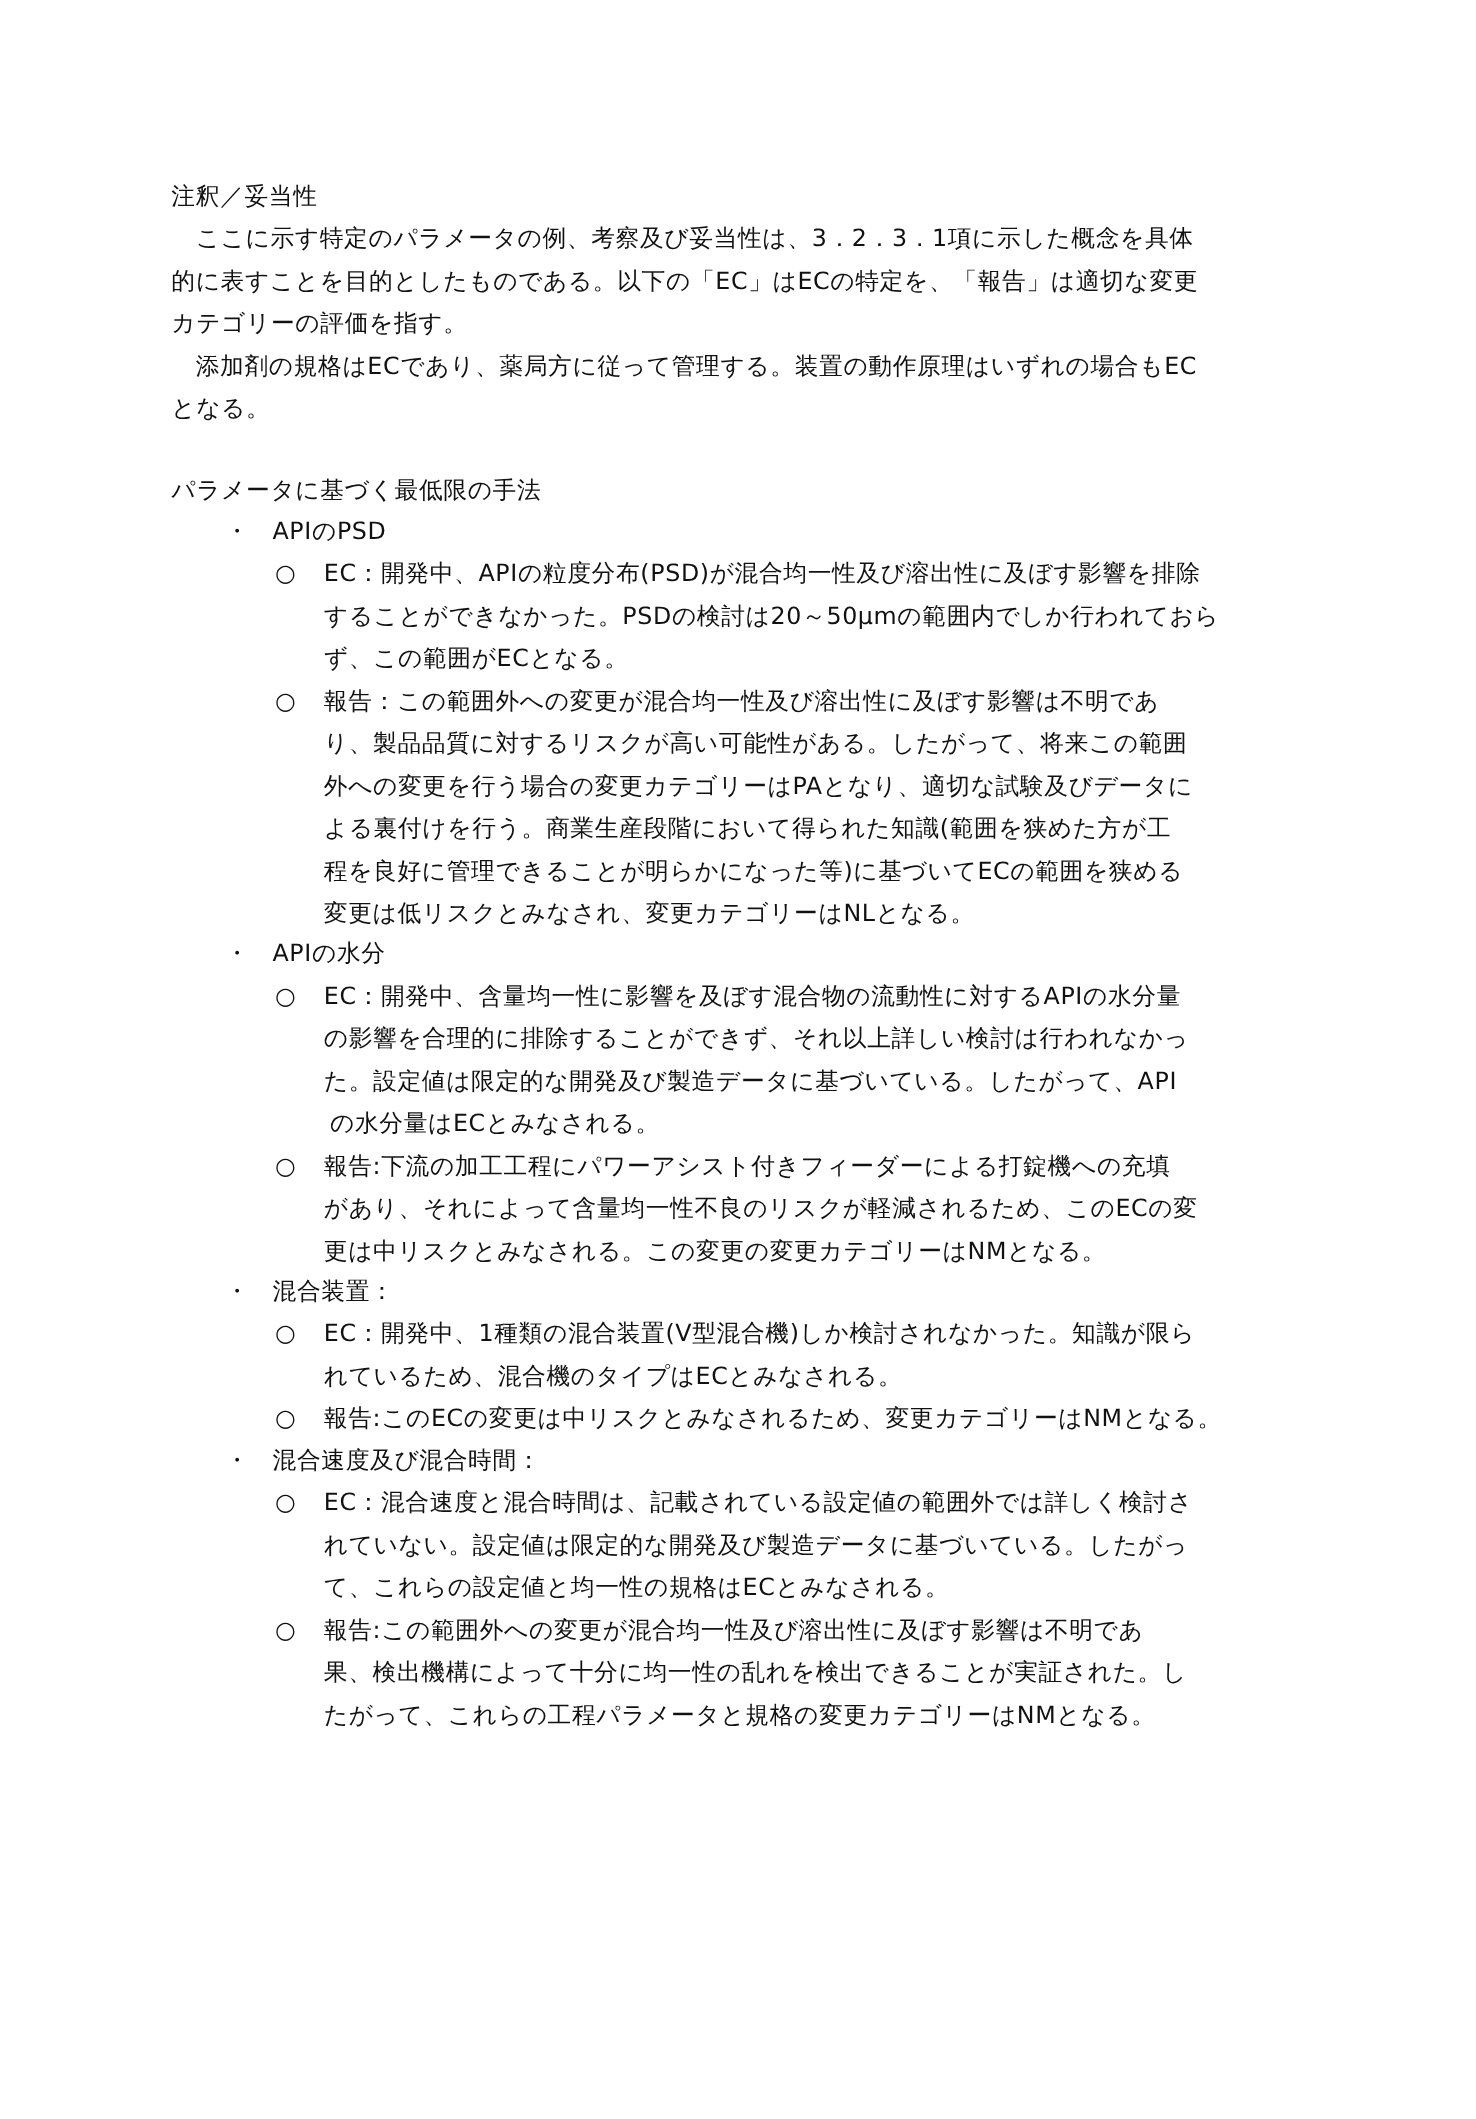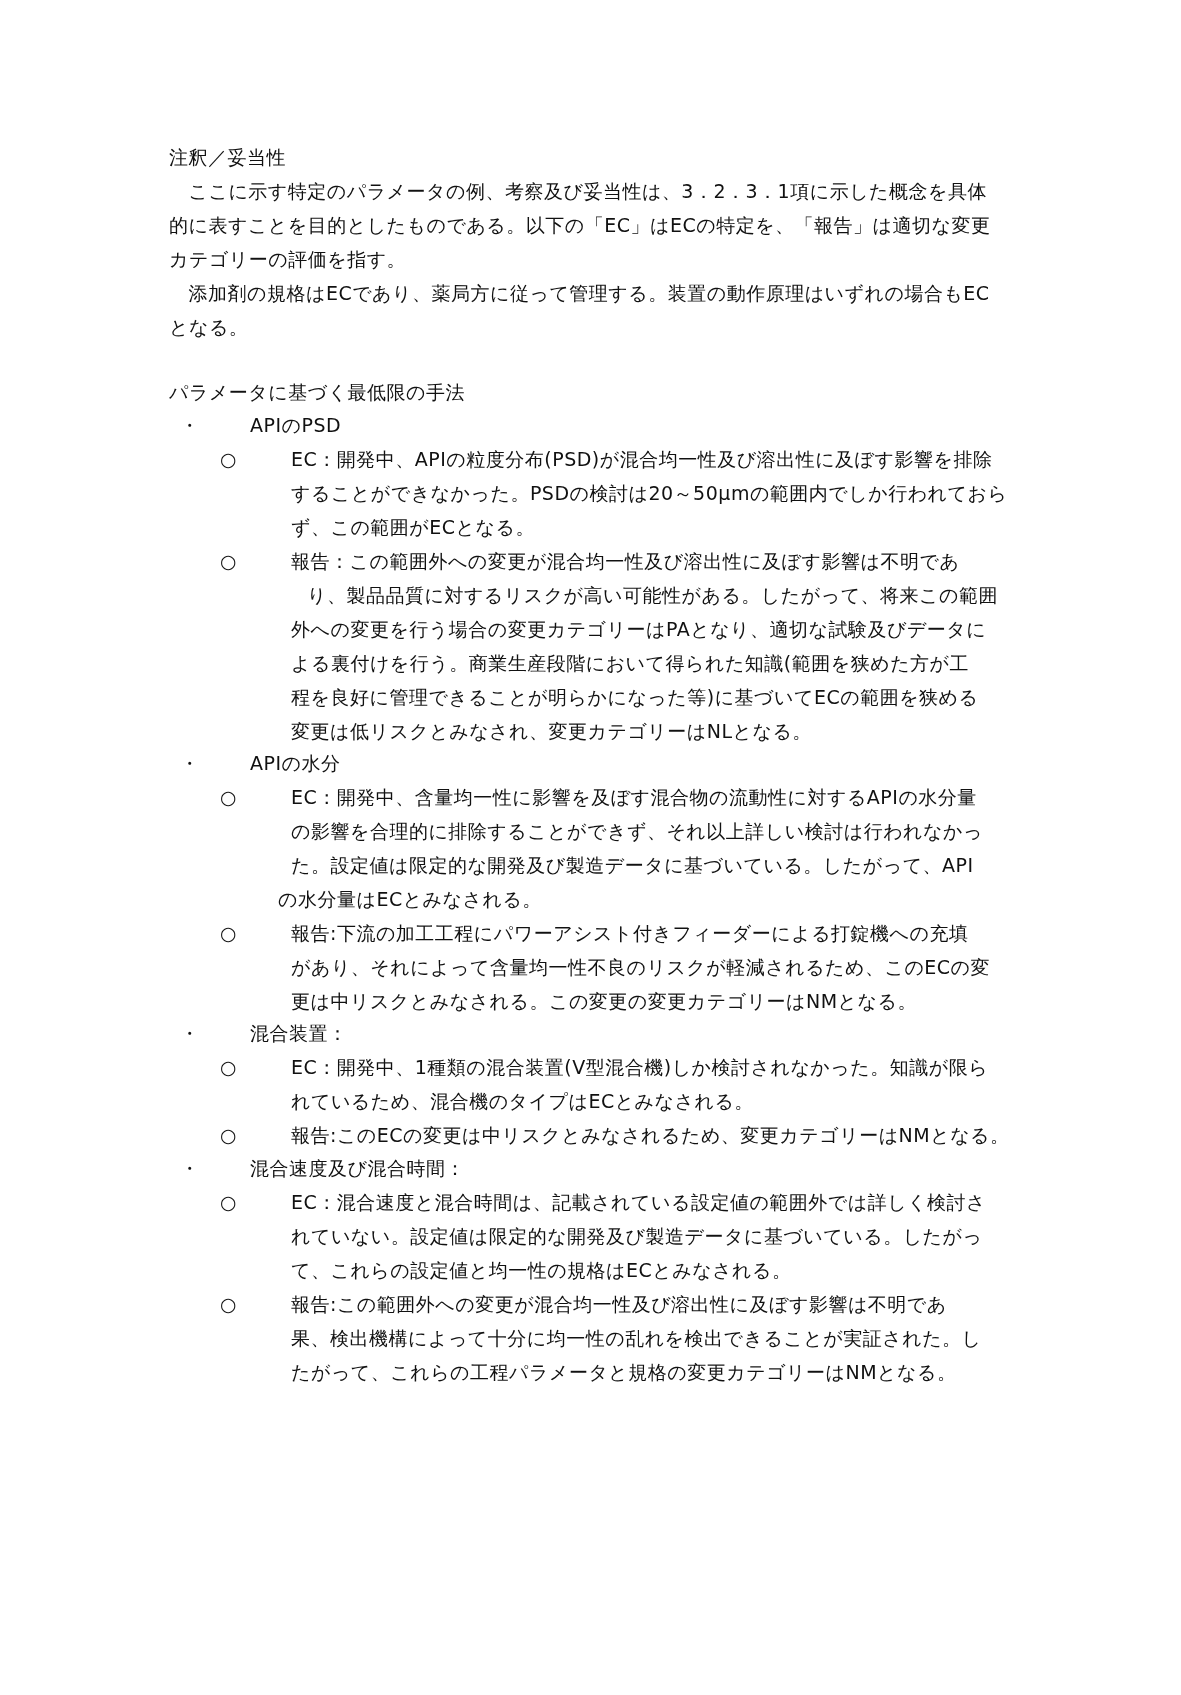--- a/index.html
+++ b/index.html
@@ -4,21 +4,21 @@
 <style>
   html, body { margin: 0; padding: 0; background: #ffffff; }
   body {
     width: 1181px; height: 1695px; position: relative; overflow: hidden;
     font-family: "DejaVu Sans", "Liberation Sans", sans-serif;
     color: #111111;
   }
   .page { position: absolute; left: 0; top: 0; width: 1181px; height: 1695px; }
   .line {
     position: absolute; white-space: nowrap;
-    font-size: 19px; line-height: 24px; letter-spacing: 0.5px; margin-left: 32px;
+    font-size: 19px; line-height: 24px; letter-spacing: 0.5px;
   }
   .bullet, .circle {
     position: absolute; font-size: 19px; line-height: 24px;
   }
 </style>
 </head>
 <body>
 
 <div class="page">
 
@@ -41,36 +41,36 @@
     <span class="bullet" style="left:180px;top:413px;">・</span>
     <div class="line" style="left:218px;top:413px;">APIのPSD</div>
 
     <span class="circle" style="left:220px;top:447px;">○</span>
     <div class="line" style="left:259px;top:447px;">EC：開発中、APIの粒度分布(PSD)が混合均一性及び溶出性に及ぼす影響を排除</div>
     <div class="line" style="left:259px;top:481px;">することができなかった。PSDの検討は20～50μmの範囲内でしか行われておら</div>
     <div class="line" style="left:259px;top:515px;">ず、この範囲がECとなる。</div>
 
     <span class="circle" style="left:220px;top:549px;">○</span>
     <div class="line" style="left:259px;top:549px;">報告：この範囲外への変更が混合均一性及び溶出性に及ぼす影響は不明であ</div>
-    <div class="line" style="left:275px;top:583px;">り、製品品質に対するリスクが高い可能性がある。したがって、将来この範囲</div>
+    <div class="line" style="left:259px;top:583px;">り、製品品質に対するリスクが高い可能性がある。したがって、将来この範囲</div>
     <div class="line" style="left:259px;top:617px;">外への変更を行う場合の変更カテゴリーはPAとなり、適切な試験及びデータに</div>
     <div class="line" style="left:259px;top:651px;">よる裏付けを行う。商業生産段階において得られた知識(範囲を狭めた方が工</div>
     <div class="line" style="left:259px;top:685px;">程を良好に管理できることが明らかになった等)に基づいてECの範囲を狭める</div>
     <div class="line" style="left:259px;top:719px;">変更は低リスクとみなされ、変更カテゴリーはNLとなる。</div>
   </div>
 
   <div>
     <span class="bullet" style="left:180px;top:751px;">・</span>
     <div class="line" style="left:218px;top:751px;">APIの水分</div>
 
     <span class="circle" style="left:220px;top:785px;">○</span>
     <div class="line" style="left:259px;top:785px;">EC：開発中、含量均一性に影響を及ぼす混合物の流動性に対するAPIの水分量</div>
     <div class="line" style="left:259px;top:819px;">の影響を合理的に排除することができず、それ以上詳しい検討は行われなかっ</div>
     <div class="line" style="left:259px;top:853px;">た。設定値は限定的な開発及び製造データに基づいている。したがって、API</div>
-    <div class="line" style="left:246px;top:887px;">の水分量はECとみなされる。</div>
+    <div class="line" style="left:264px;top:887px;">の水分量はECとみなされる。</div>
 
     <span class="circle" style="left:220px;top:921px;">○</span>
     <div class="line" style="left:259px;top:921px;text-align:center;">報告:下流の加工工程にパワーアシスト付きフィーダーによる打錠機への充填</div>
     <div class="line" style="left:259px;top:955px;">があり、それによって含量均一性不良のリスクが軽減されるため、このECの変</div>
     <div class="line" style="left:259px;top:989px;text-align:center;">更は中リスクとみなされる。この変更の変更カテゴリーはNMとなる。</div>
   </div>
 
   <div>
     <span class="bullet" style="left:180px;top:1021px;">・</span>
     <div class="line" style="left:218px;top:1021px;">混合装置：</div>

